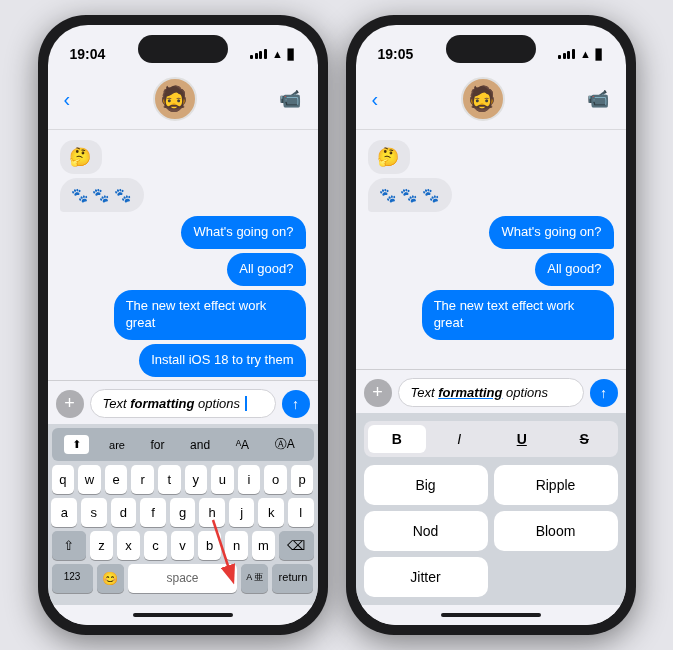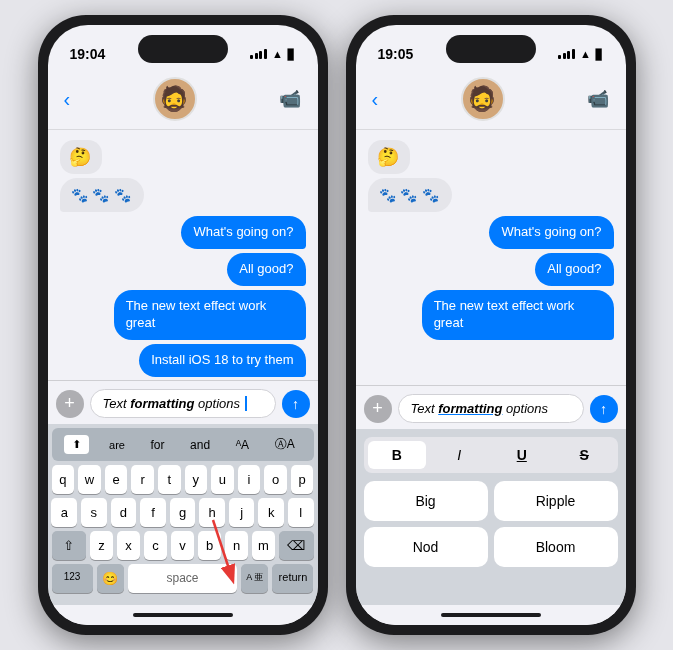--- a/index.html
+++ b/index.html
@@ -530,20 +530,21 @@
         <div class="fmt-btn italic">I</div>
         <div class="fmt-btn underline">U</div>
         <div class="fmt-btn strikethrough">S</div>
       </div>
 
       <div class="format-grid">
         <div class="format-option">Big</div>
         <div class="format-option">Ripple</div>
         <div class="format-option">Nod</div>
         <div class="format-option">Bloom</div>
+        <div class="format-option">Jitter</div>
         <div class="format-option" style="background:transparent; box-shadow:none;"></div>
       </div>
     </div>
 
     <div class="home-indicator">
       <div class="home-bar"></div>
     </div>
   </div>
 </div>
 

